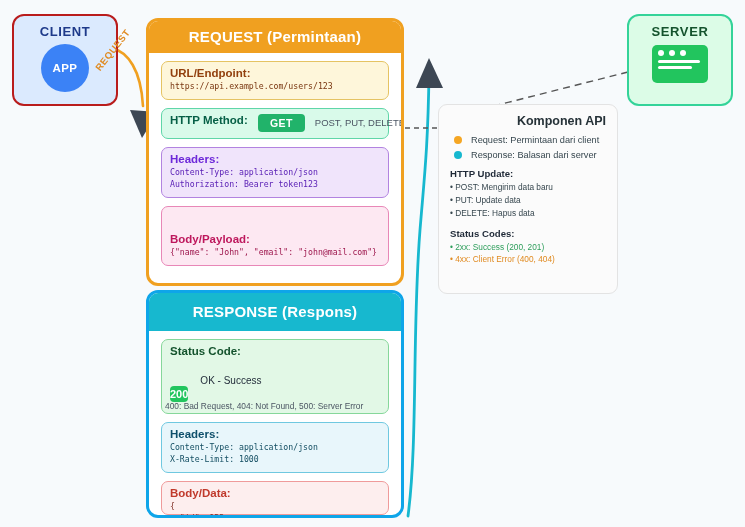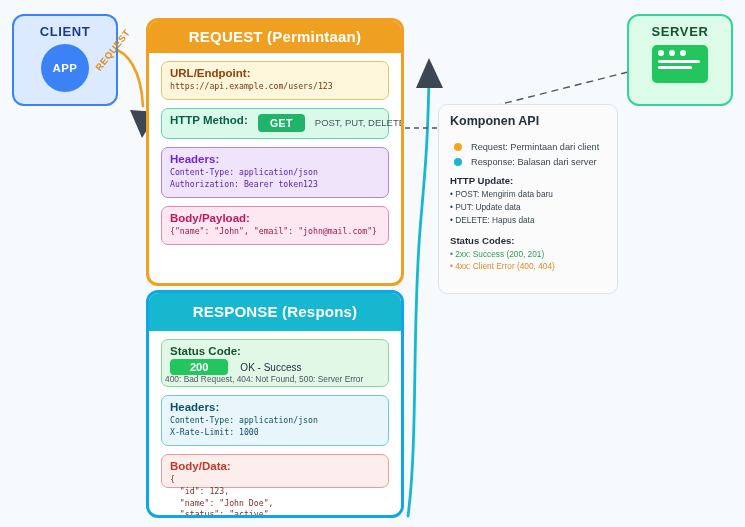--- a/index.html
+++ b/index.html
@@ -31,21 +31,21 @@
   }
 
   
   .client-box {
     position: absolute;
     left: 12px;
     top: 14px;
     width: 106px;
     height: 92px;
     background: #dbeafe;
-    border: 2px solid #3b82f6;
+    border: 2px solid #b91c1c;
     border-radius: 12px;
     box-sizing: border-box;
     display: flex;
     flex-direction: column;
     align-items: center;
     padding-top: 8px;
   }
   .client-title {
     font-size: 13px;
     font-weight: bold;
@@ -224,42 +224,43 @@
     background: #f0e4fb;
     border-color: #b283e0;
   }
   .f-headers-req .field-title { color: #6d28d9; }
   .f-headers-req .field-text { color: #5b21b6; }
 
   .f-body-req {
     background: #fde8f2;
     border-color: #e887b7;
   }
-  .f-body-req .field-title { color: #be185d; }
+  .f-body-req .field-title { color: #be185d; margin-top: 21px; }
   .f-body-req .field-text { color: #9d174d; }
 
   .f-status {
     background: #e2f8e6;
     border-color: #86d79a;
     padding-bottom: 2px;
   }
   .f-status .field-title { color: #14532d; }
   .status-row {
     display: flex;
     align-items: center;
     gap: 12px;
     margin-top: 2px;
   }
   .status-badge {
     background: #22c55e;
     color: #ffffff;
     font-size: 11px;
     font-weight: bold;
-    padding: 2px 20px;
+    padding: 2px 0;
     border-radius: 4px;
+    margin-top: 27px;
   }
   .status-desc {
     font-size: 10px;
     color: #1f2937;
   }
   .status-note {
     font-size: 8.4px;
     color: #4b5563;
     white-space: nowrap;
     margin-top: -1px;
@@ -288,25 +289,25 @@
     top: 104px;
     width: 180px;
     height: 190px;
     background: #fbfbfb;
     border: 1px solid #e3e3e3;
     border-radius: 9px;
     box-sizing: border-box;
     padding: 9px 11px;
   }
   .info-title {
-    text-align: left;
+    text-align: right;
     font-size: 12.5px;
     font-weight: bold;
     color: #263238;
-    margin-bottom: 14px;
+    margin-bottom: 7px;
   }
   .legend-row {
     display: flex;
     align-items: center;
     gap: 9px;
     margin-bottom: 5px;
     padding-left: 4px;
   }
   .legend-dot {
     width: 8px;

